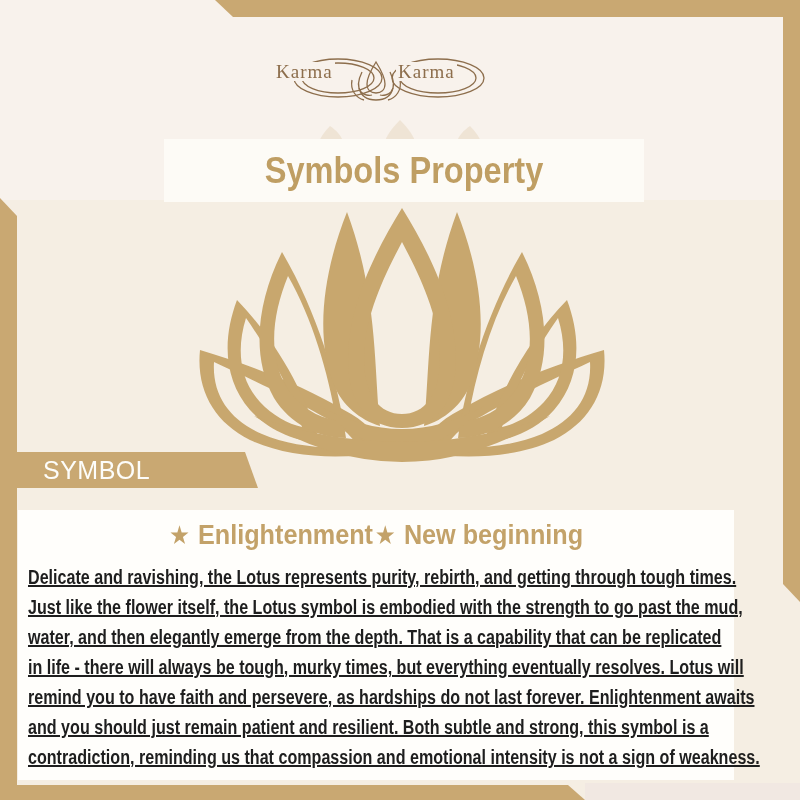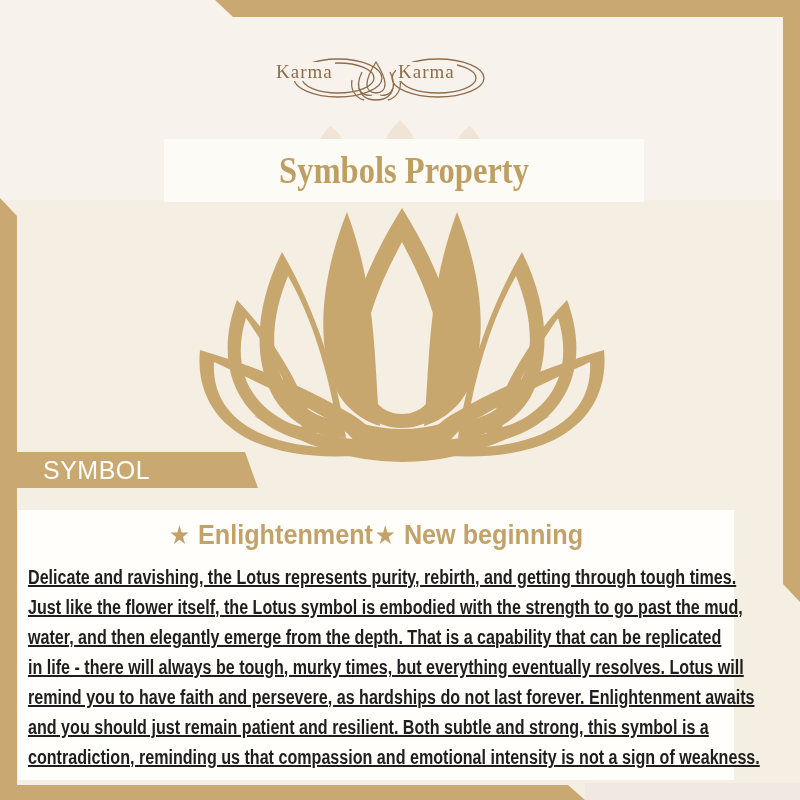--- a/index.html
+++ b/index.html
@@ -26,21 +26,21 @@
   .logo svg{position:absolute;left:0;top:0;}
   .logo-word{position:absolute;top:12px;font-family:"Liberation Serif","DejaVu Serif",serif;
     font-size:19px;line-height:1;color:#8d6e4c;letter-spacing:1px;background:#f8f2ec;padding:0 2px;}
   .logo-word.left{left:8px;}
   .logo-word.right{left:130px;}
 
   
   .faint-tips{position:absolute;left:300px;top:118px;z-index:1;opacity:.18;}
 
   
-  .title-band{position:absolute;left:164px;top:139px;width:480px;height:63px;background:#fdfbf6;z-index:2;font-family:Liberation Serif, serif;}
+  .title-band{position:absolute;left:164px;top:139px;width:480px;height:63px;background:#fdfbf6;z-index:2;}
   .title-band h1{margin:0;width:100%;text-align:center;line-height:63px;font-size:37px;font-weight:700;
     color:#bf9e63;transform:scaleX(.88);letter-spacing:0;}
 
   
   .lotus{position:absolute;left:192px;top:200px;z-index:2;}
 
   
   .ribbon{position:absolute;left:0;top:452px;width:258px;height:36px;background:#c9a872;z-index:3;
     clip-path:polygon(0 0,245px 0,258px 100%,0 100%);}
   .ribbon span{display:block;padding-left:43px;line-height:36px;font-size:25px;letter-spacing:.5px;color:#fdfdfa;}

